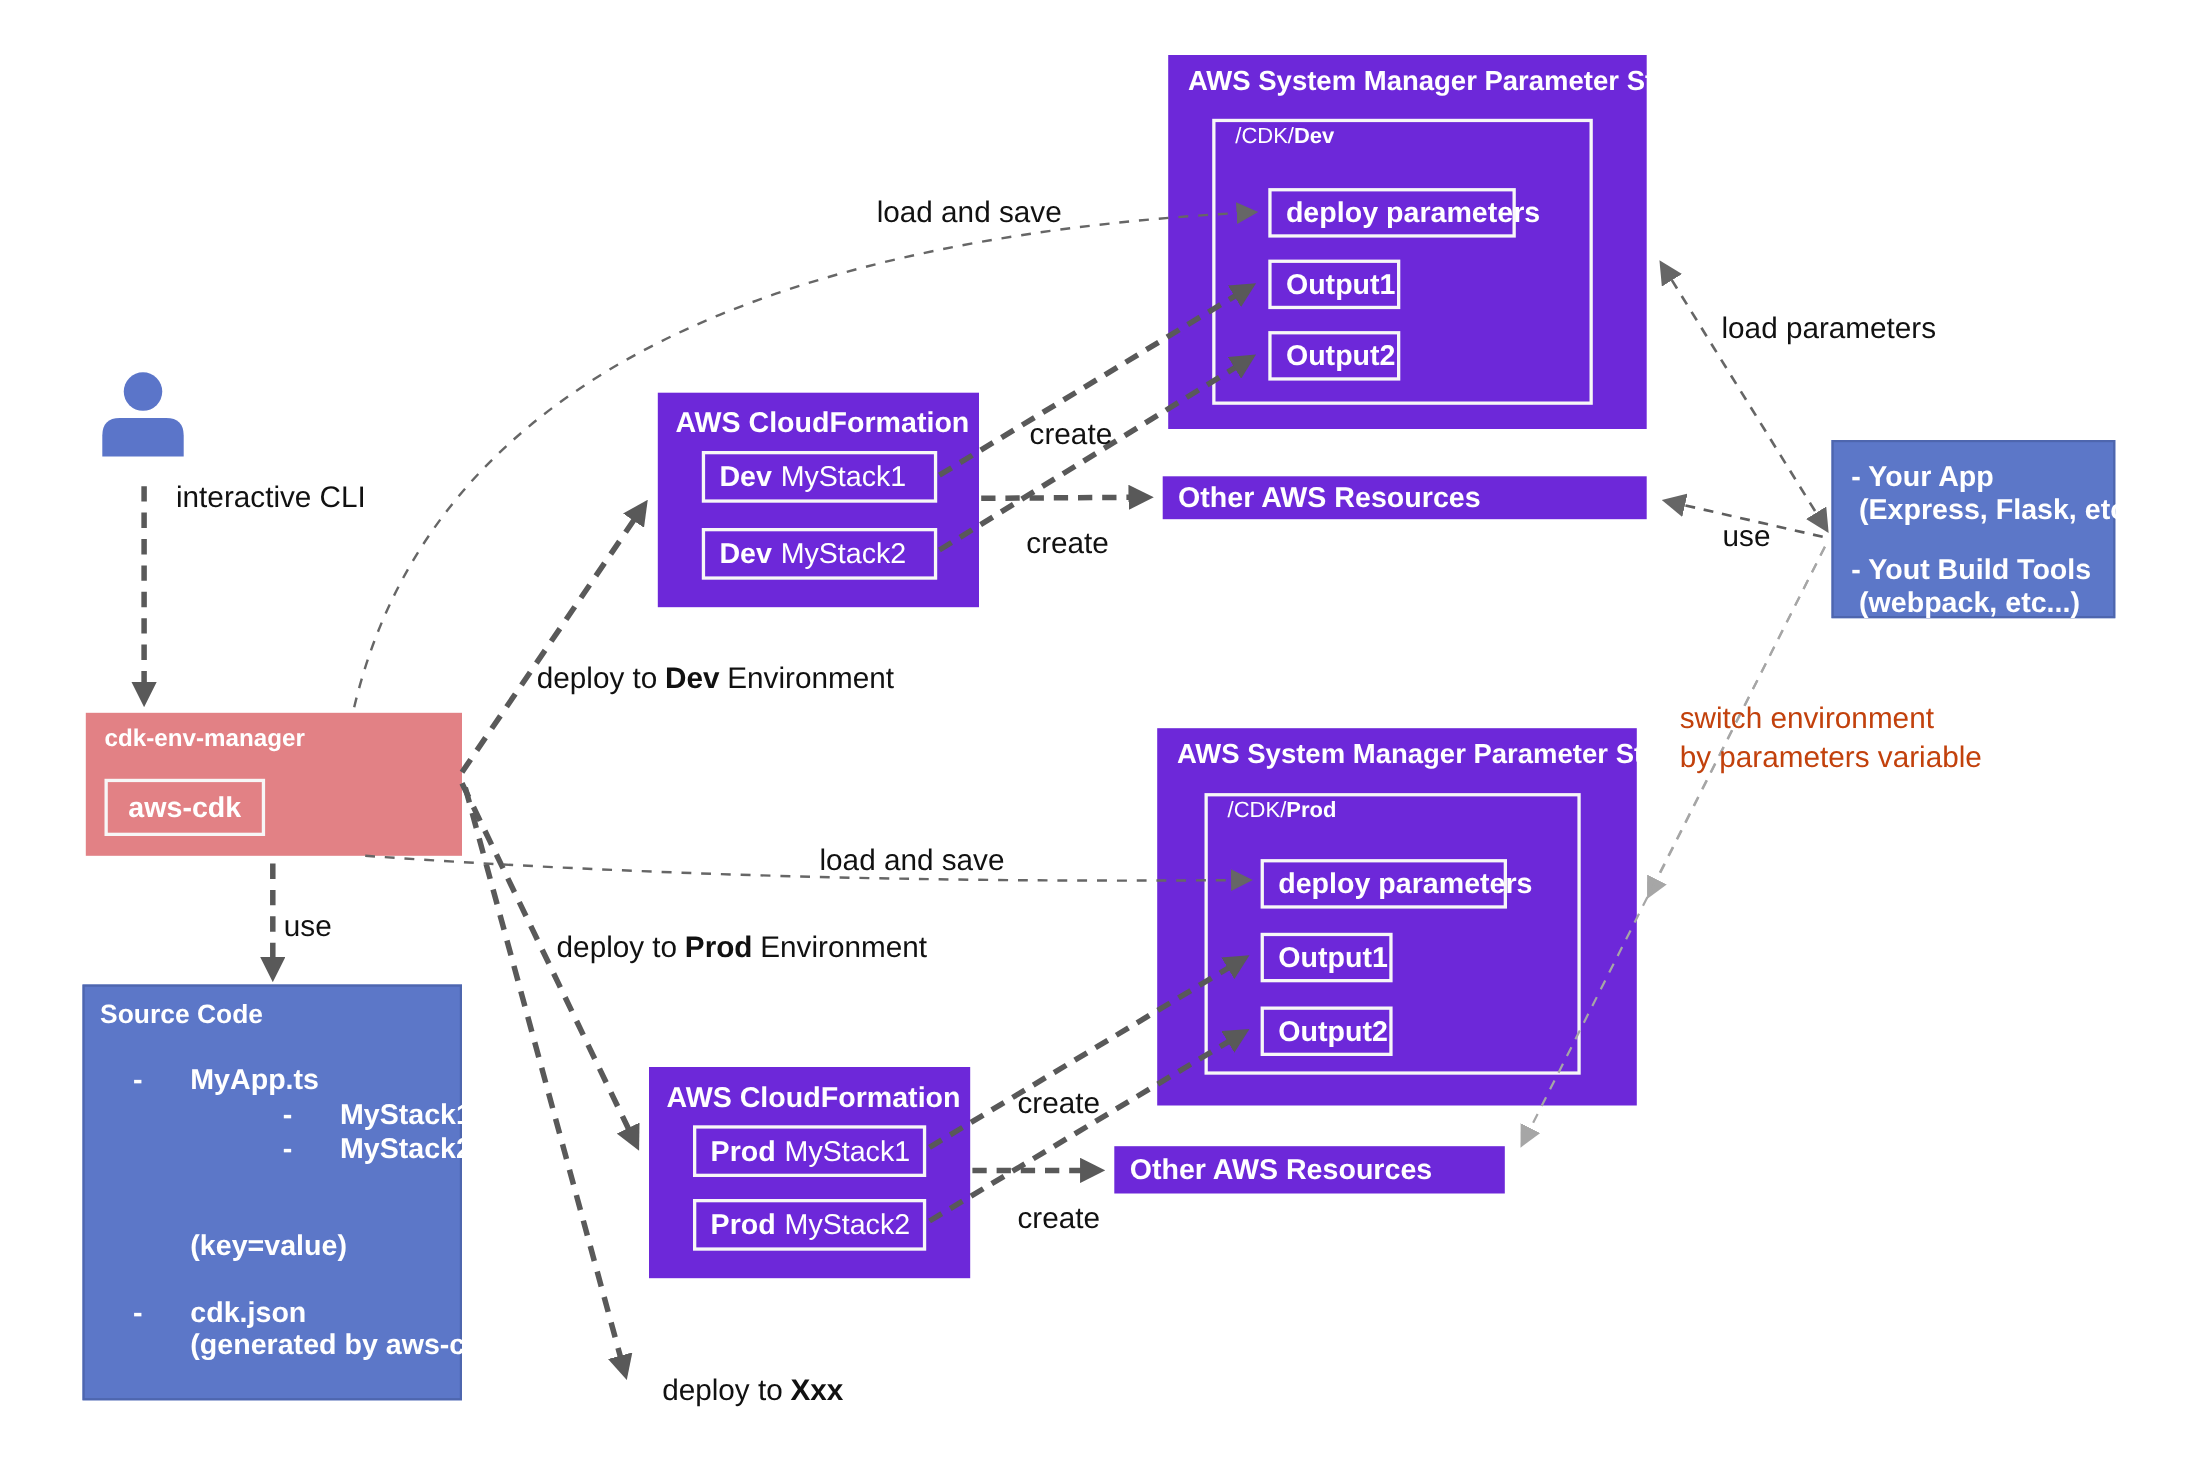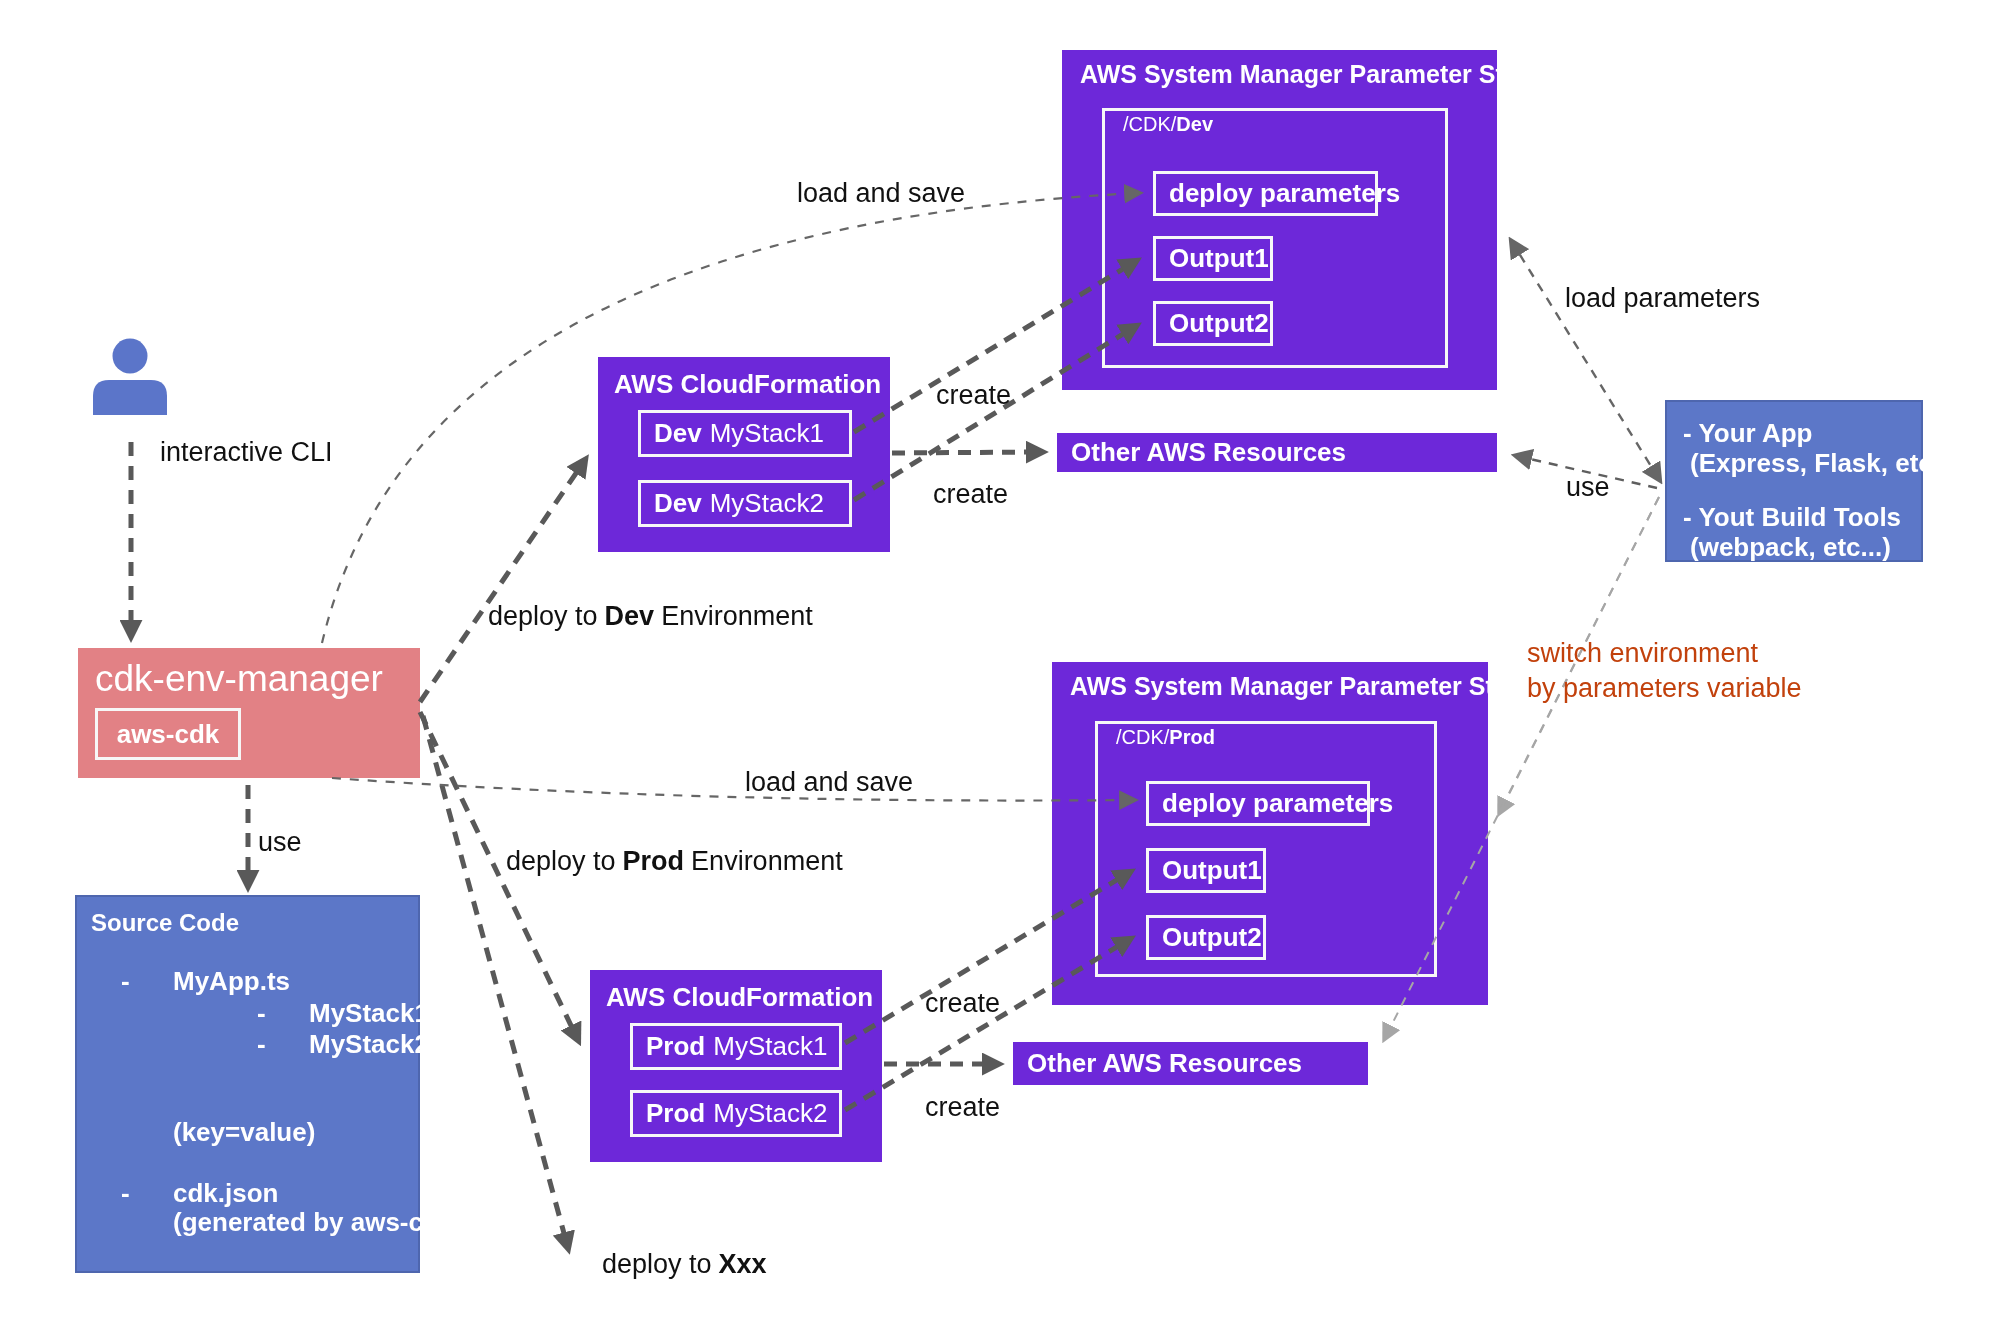--- a/index.html
+++ b/index.html
@@ -15,21 +15,21 @@
   .frame{position:absolute;border:3px solid #F7F7F7;box-sizing:border-box;}
   .wbox{position:absolute;border:3px solid #F7F7F7;box-sizing:border-box;color:#fff;
         font-size:26px;font-weight:bold;display:flex;align-items:center;padding-left:13px;white-space:nowrap;}
   .path-title{position:absolute;left:18px;top:2px;font-size:20px;color:#fff;white-space:nowrap;}
   .path-title .env{font-weight:bold;}
   
   .lbl{position:absolute;font-size:27px;color:#111;white-space:nowrap;z-index:6;}
   .lbl .env-b{font-weight:bold;margin:0 7px;}
   .lbl-gray{color:#c2410c;}
   
-  .pink-title{position:absolute;left:17px;top:10px;font-size:37px;font-weight:normal;}
+  .pink-title{position:absolute;left:17px;top:10px;font-size:22px;font-weight:bold;}
   .awscdk{position:absolute;left:17px;top:60px;width:140px;height:46px;border:3px solid #F7F7F7;
           font-size:26px;font-weight:bold;display:flex;align-items:center;justify-content:center;}
   
   .sc-title{position:absolute;left:14px;top:12px;font-size:24px;font-weight:bold;}
   .sc-line{position:absolute;left:0;font-size:26px;font-weight:bold;white-space:nowrap;}
   .sc-line .sc-b{display:inline-block;width:52px;text-align:left;}
   .sc-l1{padding-left:44px;}
   .sc-l2{padding-left:180px;}
   .sc-cont{padding-left:96px;}
   

